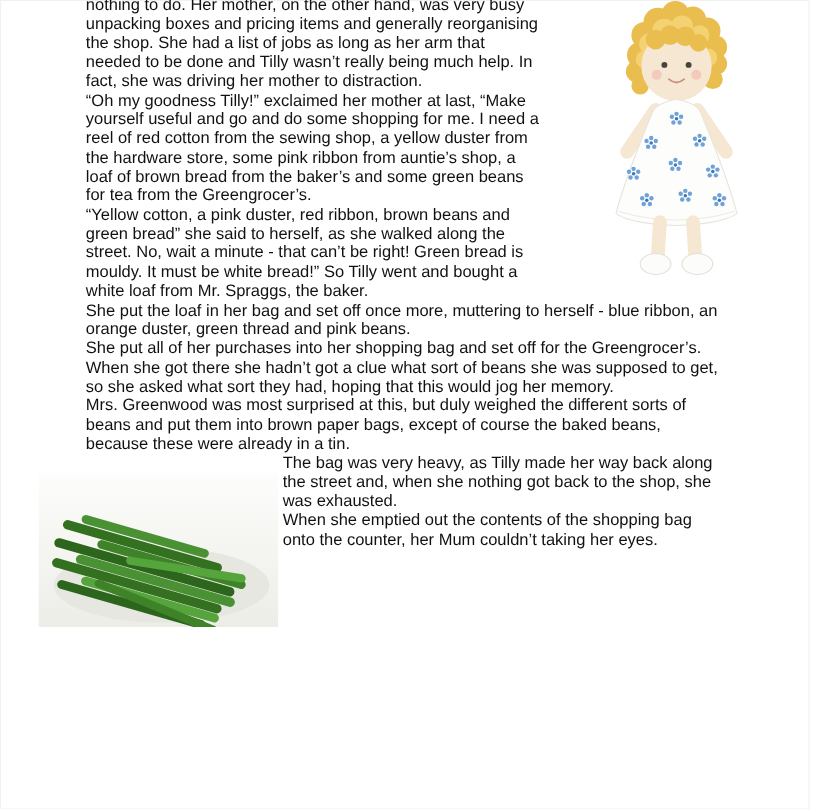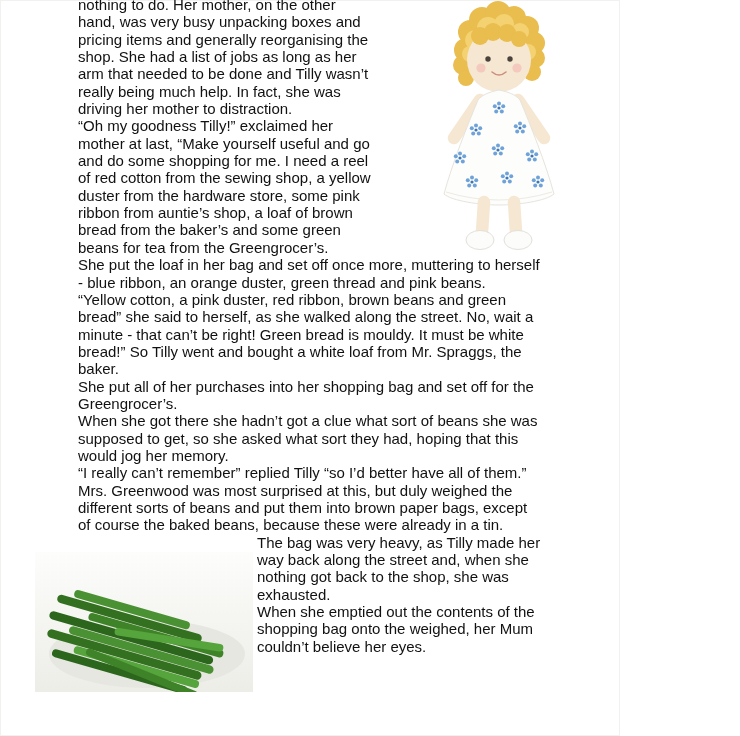--- a/index.html
+++ b/index.html
@@ -1,19 +1,19 @@
 <!DOCTYPE html>
 <html style="--page_background: #ffffff; --text_color: #111111; --doll_hair: #e9bd4e; --doll_hair_light: #f4d272; --doll_skin: #f6e7d2; --dress_flower_blue: #6ea2d8; --bean_green: #3f8329;"><head>
 <meta charset="utf-8">
 <style>
   * { box-sizing: border-box; }
   html, body { margin: 0; padding: 0; background: #ffffff; }
 
   .page {
-    width: 620px;
+    width: 736px;
     height: 736px;
     background: var(--page_background, #ffffff);
     overflow: hidden;
     position: relative;
     box-shadow: inset 0 0 0 1px #f1f1ef;
   }
 
   .content {
     margin-top: -4px;
     padding: 0 78px;
@@ -134,25 +134,24 @@
 
         <path class="limb" d="M104 206 L102 236"></path>
         <path class="limb" d="M134 206 L136 236"></path>
         <ellipse class="bootie" cx="100" cy="244" rx="14" ry="9.5"></ellipse>
         <ellipse class="bootie" cx="138" cy="244" rx="14" ry="9.5"></ellipse>
       </svg>
     </figure>
 
     <p>nothing to do. Her mother, on the other hand, was very busy unpacking boxes and pricing items and generally reorganising the shop. She had a list of jobs as long as her arm that needed to be done and Tilly wasn’t really being much help. In fact, she was driving her mother to distraction.</p>
     <p>“Oh my goodness Tilly!” exclaimed her mother at last, “Make yourself useful and go and do some shopping for me. I need a reel of red cotton from the sewing shop, a yellow duster from the hardware store, some pink ribbon from auntie’s shop, a loaf of brown bread from the baker’s and some green beans for tea from the Greengrocer’s.</p>
+    <p>“Yellow cotton, a pink duster, red ribbon, brown beans and green bread” she said to herself, as she walked along the street. No, wait a minute - that can’t be right! Green bread is mouldy. It must be white bread!” So Tilly went and bought a white loaf from Mr. Spraggs, the baker.</p>
     <p>She put the loaf in her bag and set off once more, muttering to herself - blue ribbon, an orange duster, green thread and pink beans.</p>
-    <p>“Yellow cotton, a pink duster, red ribbon, brown beans and green bread” she said to herself, as she walked along the street. No, wait a minute - that can’t be right! Green bread is mouldy. It must be white bread!” So Tilly went and bought a white loaf from Mr. Spraggs, the baker.</p>
     <p>She put all of her purchases into her shopping bag and set off for the Greengrocer’s.</p>
     <p>When she got there she hadn’t got a clue what sort of beans she was supposed to get, so she asked what sort they had, hoping that this would jog her memory.</p>
-    <p>“I really can’t remember” replied Tilly “so I’d better have all of them.”</p>
     <p>Mrs. Greenwood was most surprised at this, but duly weighed the different sorts of beans and put them into brown paper bags, except of course the baked beans, because these were already in a tin.</p>
 
     <figure class="beans-float" aria-label="green beans on a white surface">
       <svg viewBox="0 0 218 140" width="218" height="140">
         <defs>
           <linearGradient id="pbg" x1="0" y1="0" x2="0" y2="1">
             <stop offset="0" stop-color="#fdfdfc"></stop>
             <stop offset="0.4" stop-color="#f6f6f3"></stop>
             <stop offset="1" stop-color="#edede8"></stop>
           </linearGradient>
@@ -168,16 +167,16 @@
           <rect class="pod-c" x="-75" y="2" width="150" height="8.5" rx="4.2"></rect>
           <rect class="pod-b" x="-95" y="11" width="160" height="8.5" rx="4.2"></rect>
           <rect class="pod-e" x="-65" y="20" width="130" height="8" rx="4"></rect>
           <rect class="pod-d" x="-85" y="29" width="140" height="8" rx="4"></rect>
           <rect class="pod-a" x="-50" y="24" width="120" height="7.5" rx="3.8" transform="rotate(6)"></rect>
         </g>
       </svg>
     </figure>
 
     <p>The bag was very heavy, as Tilly made her way back along the street and, when she nothing got back to the shop, she was exhausted.</p>
-    <p>When she emptied out the contents of the shopping bag onto the weighed, her Mum couldn’t believe her eyes.</p>
+    <p>When she emptied out the contents of the shopping bag onto the counter, her Mum couldn’t taking her eyes.</p>
 
   </div>
 </div>
 
 </body></html>

